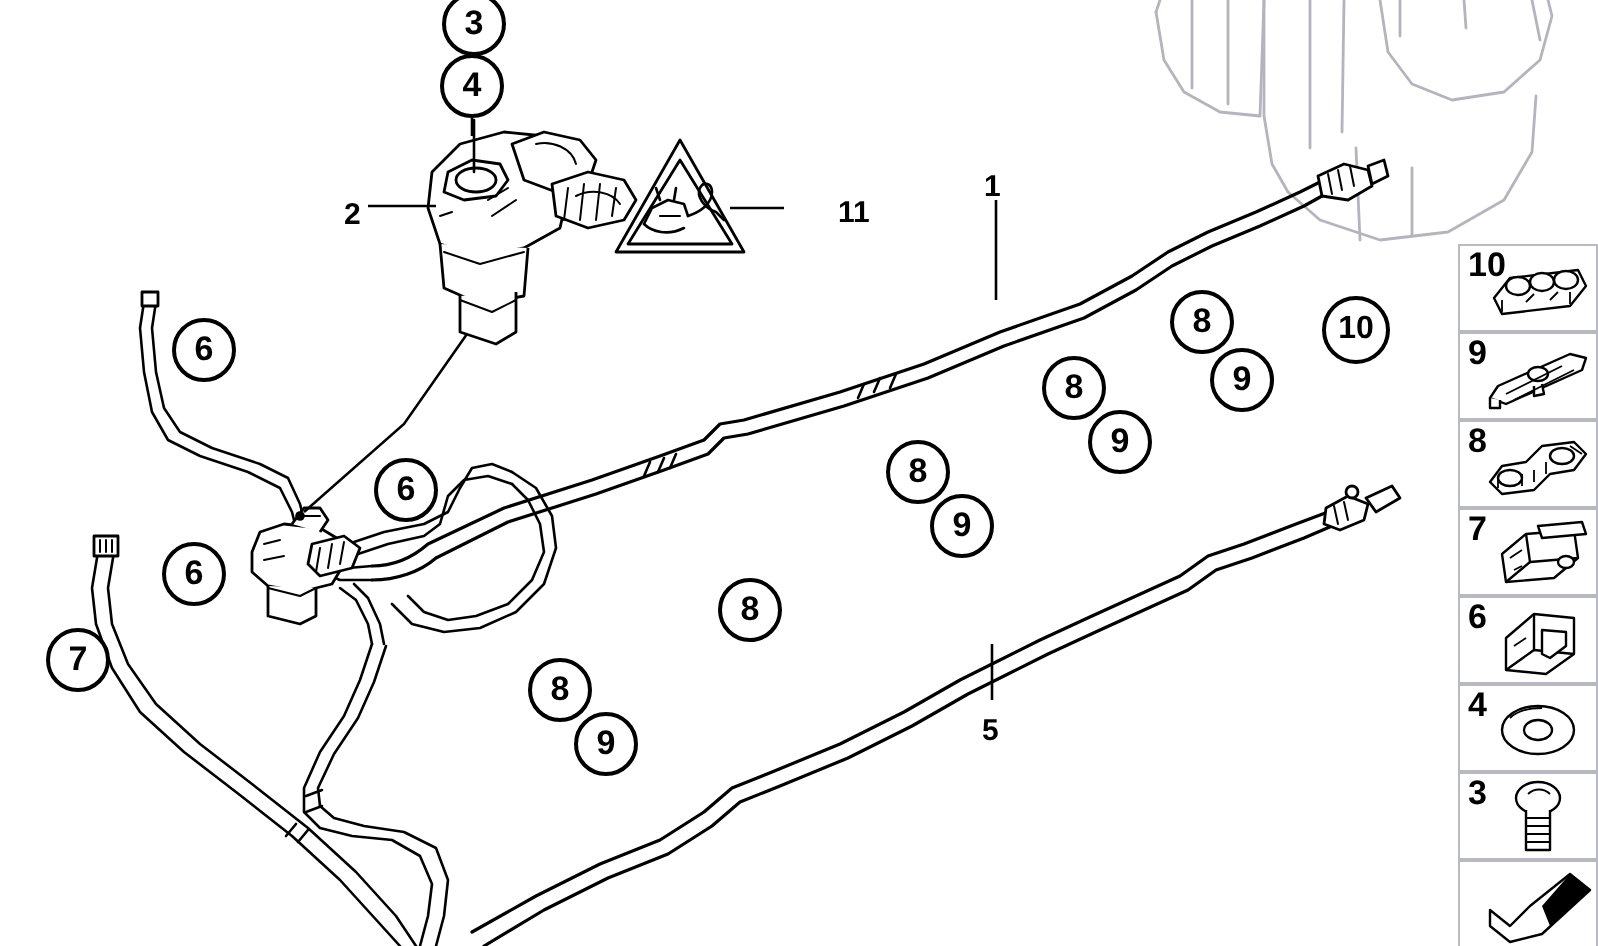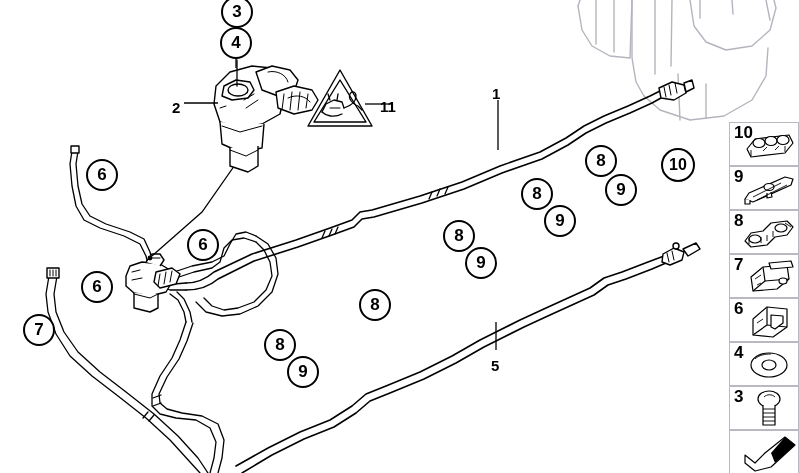--- a/index.html
+++ b/index.html
@@ -268,21 +268,21 @@
       <div class="callout-circle" style="left: 585px; top: 145px; width: 32px; height: 32px; font-size: 17px;">8</div>
       <div class="callout-circle" style="left: 605px; top: 174px; width: 32px; height: 32px; font-size: 17px;">9</div>
       <div class="callout-circle" style="left: 661px; top: 148px; width: 34px; height: 34px; font-size: 16px;">10</div>
       <div class="callout-circle" style="left: 359px; top: 289px; width: 32px; height: 32px; font-size: 17px;">8</div>
       <div class="callout-circle" style="left: 264px; top: 329px; width: 32px; height: 32px; font-size: 17px;">8</div>
       <div class="callout-circle" style="left: 287px; top: 356px; width: 32px; height: 32px; font-size: 17px;">9</div>
     </div>
 
   <div id="labels-layer">
       <div class="plain-label" style="left: 172px; top: 100px;">2</div>
-      <div class="plain-label" style="left: 380px; top: 99px;">11</div>
+      <div class="plain-label" style="left: 419px; top: 99px;">11</div>
       <div class="plain-label" style="left: 492px; top: 86px;">1</div>
       <div class="plain-label" style="left: 491px; top: 358px;">5</div>
     </div>
 
   <div class="legend-panel" id="legend-panel" style="left: 729px; top: 122px; width: 70px; height: 351px;">
       <div class="legend-cell" style="left: 0px; top: 0px; width: 70px; height: 44px;">
         <div class="legend-num">10</div>
         <div class="legend-art"><svg viewBox="0 0 56 40" width="56" height="40">
             <path style="fill:#fff;stroke:#000;stroke-width:1.2;stroke-linejoin:round" d="M6 24 L14 14 L48 10 L52 18 L44 28 L10 32 Z"></path>
             <ellipse cx="18" cy="18" rx="6" ry="4.5" style="fill:#fff;stroke:#000;stroke-width:1.2;stroke-linejoin:round"></ellipse>

